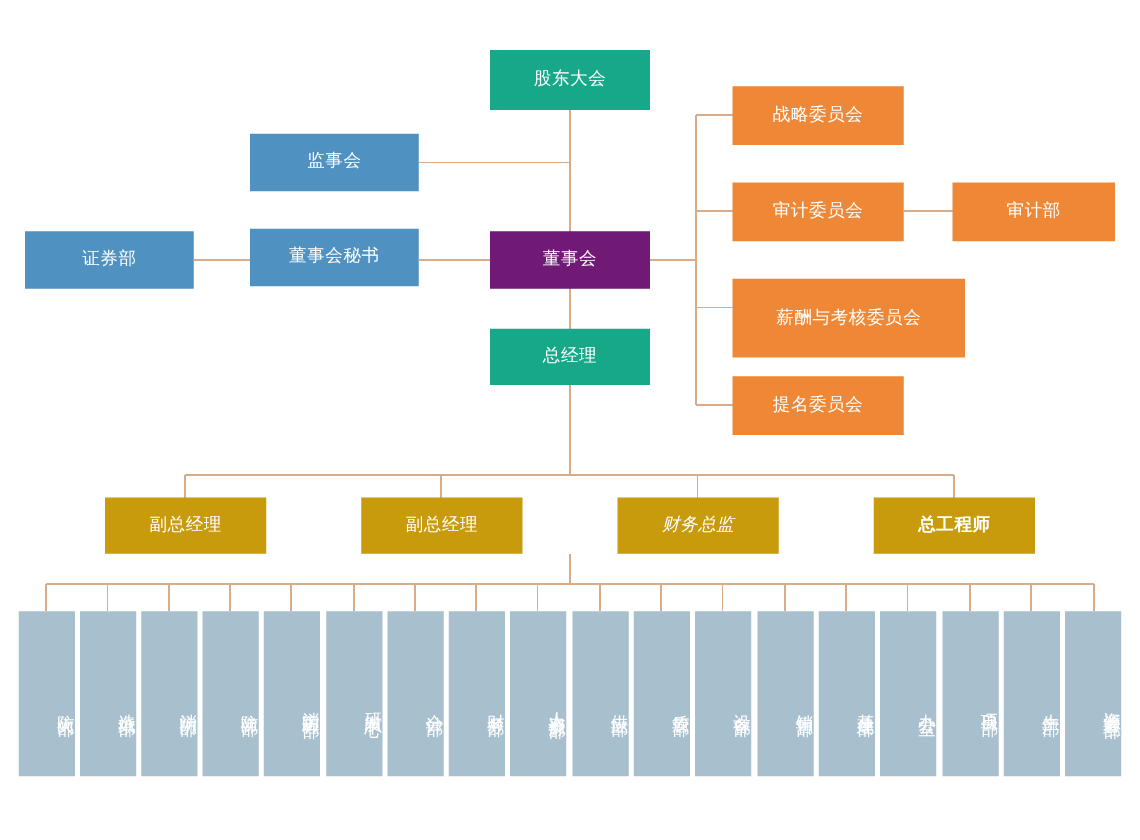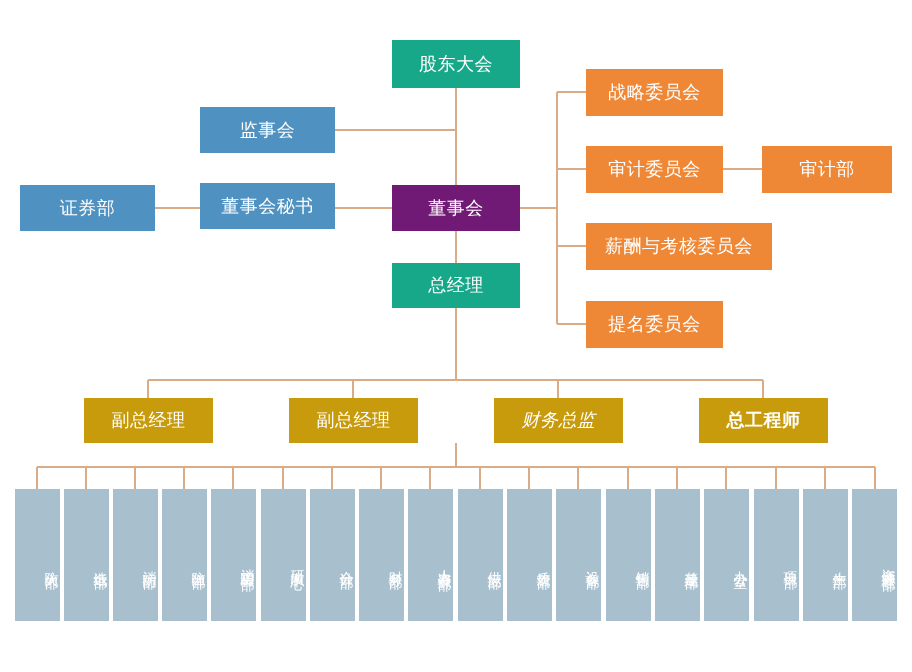--- a/index.html
+++ b/index.html
@@ -26,21 +26,21 @@
     height: 672px;
     pointer-events: none;
   }
   .node {
     position: absolute;
     box-sizing: border-box;
     display: flex;
     align-items: center;
     justify-content: center;
     color: #ffffff;
-    font-size: 18px;
+    font-size: 14px;
     letter-spacing: 0.5px;
     line-height: 1.25;
     text-align: center;
     user-select: none;
   }
   .node.green   { background: #16a888; }
   .node.blue    { background: #701a75; }
   .node.steel   { background: #4f91c1; }
   .node.orange  { background: #ef8836; }
   .node.gold    { background: #c89b0c; }
@@ -146,21 +146,21 @@
   </div>
 
   <div class="node orange" style="left:586px; top:146px; width:137px; height:47px;">
     <span>审计委员会</span>
   </div>
 
   <div class="node orange" style="left:762px; top:146px; width:130px; height:47px;">
     <span>审计部</span>
   </div>
 
-  <div class="node orange" style="left:586px; top:223px; width:186px; height:47px;">
+  <div class="node orange" style="left:586px; top:223px; width:186px; height:63px;">
     <span>薪酬与考核委员会</span>
   </div>
 
   <div class="node orange" style="left:586px; top:301px; width:137px; height:47px;">
     <span>提名委员会</span>
   </div>
 
   <div class="node gold" style="left:84px; top:398px; width:129px; height:45px;">
     <span>副总经理</span>
   </div>

